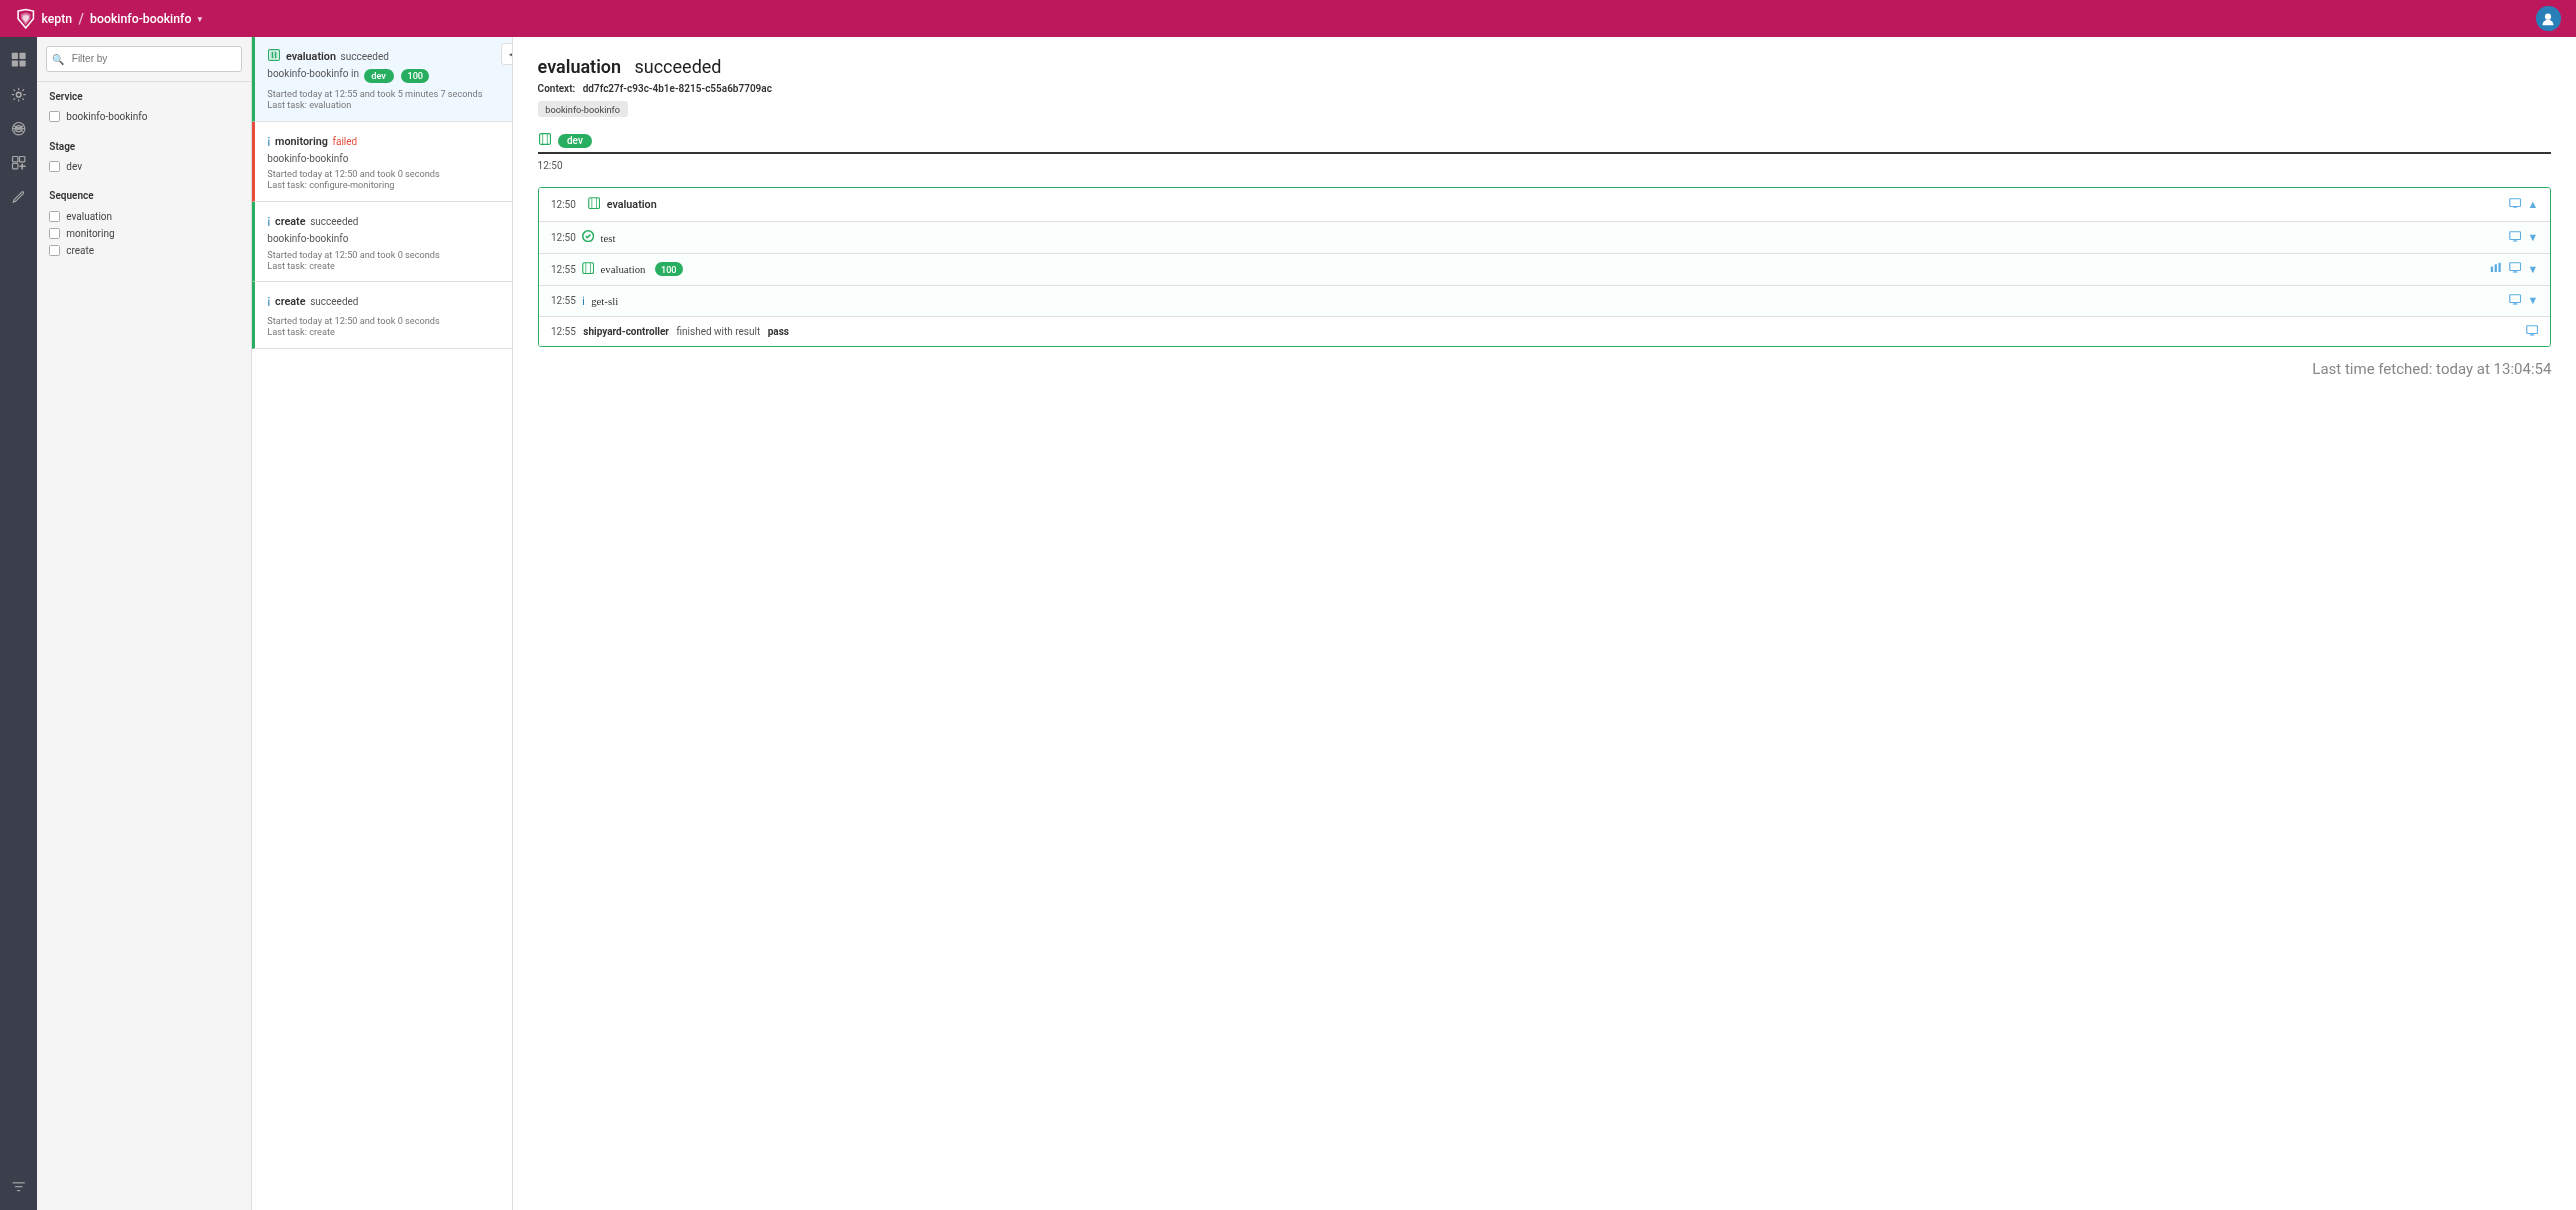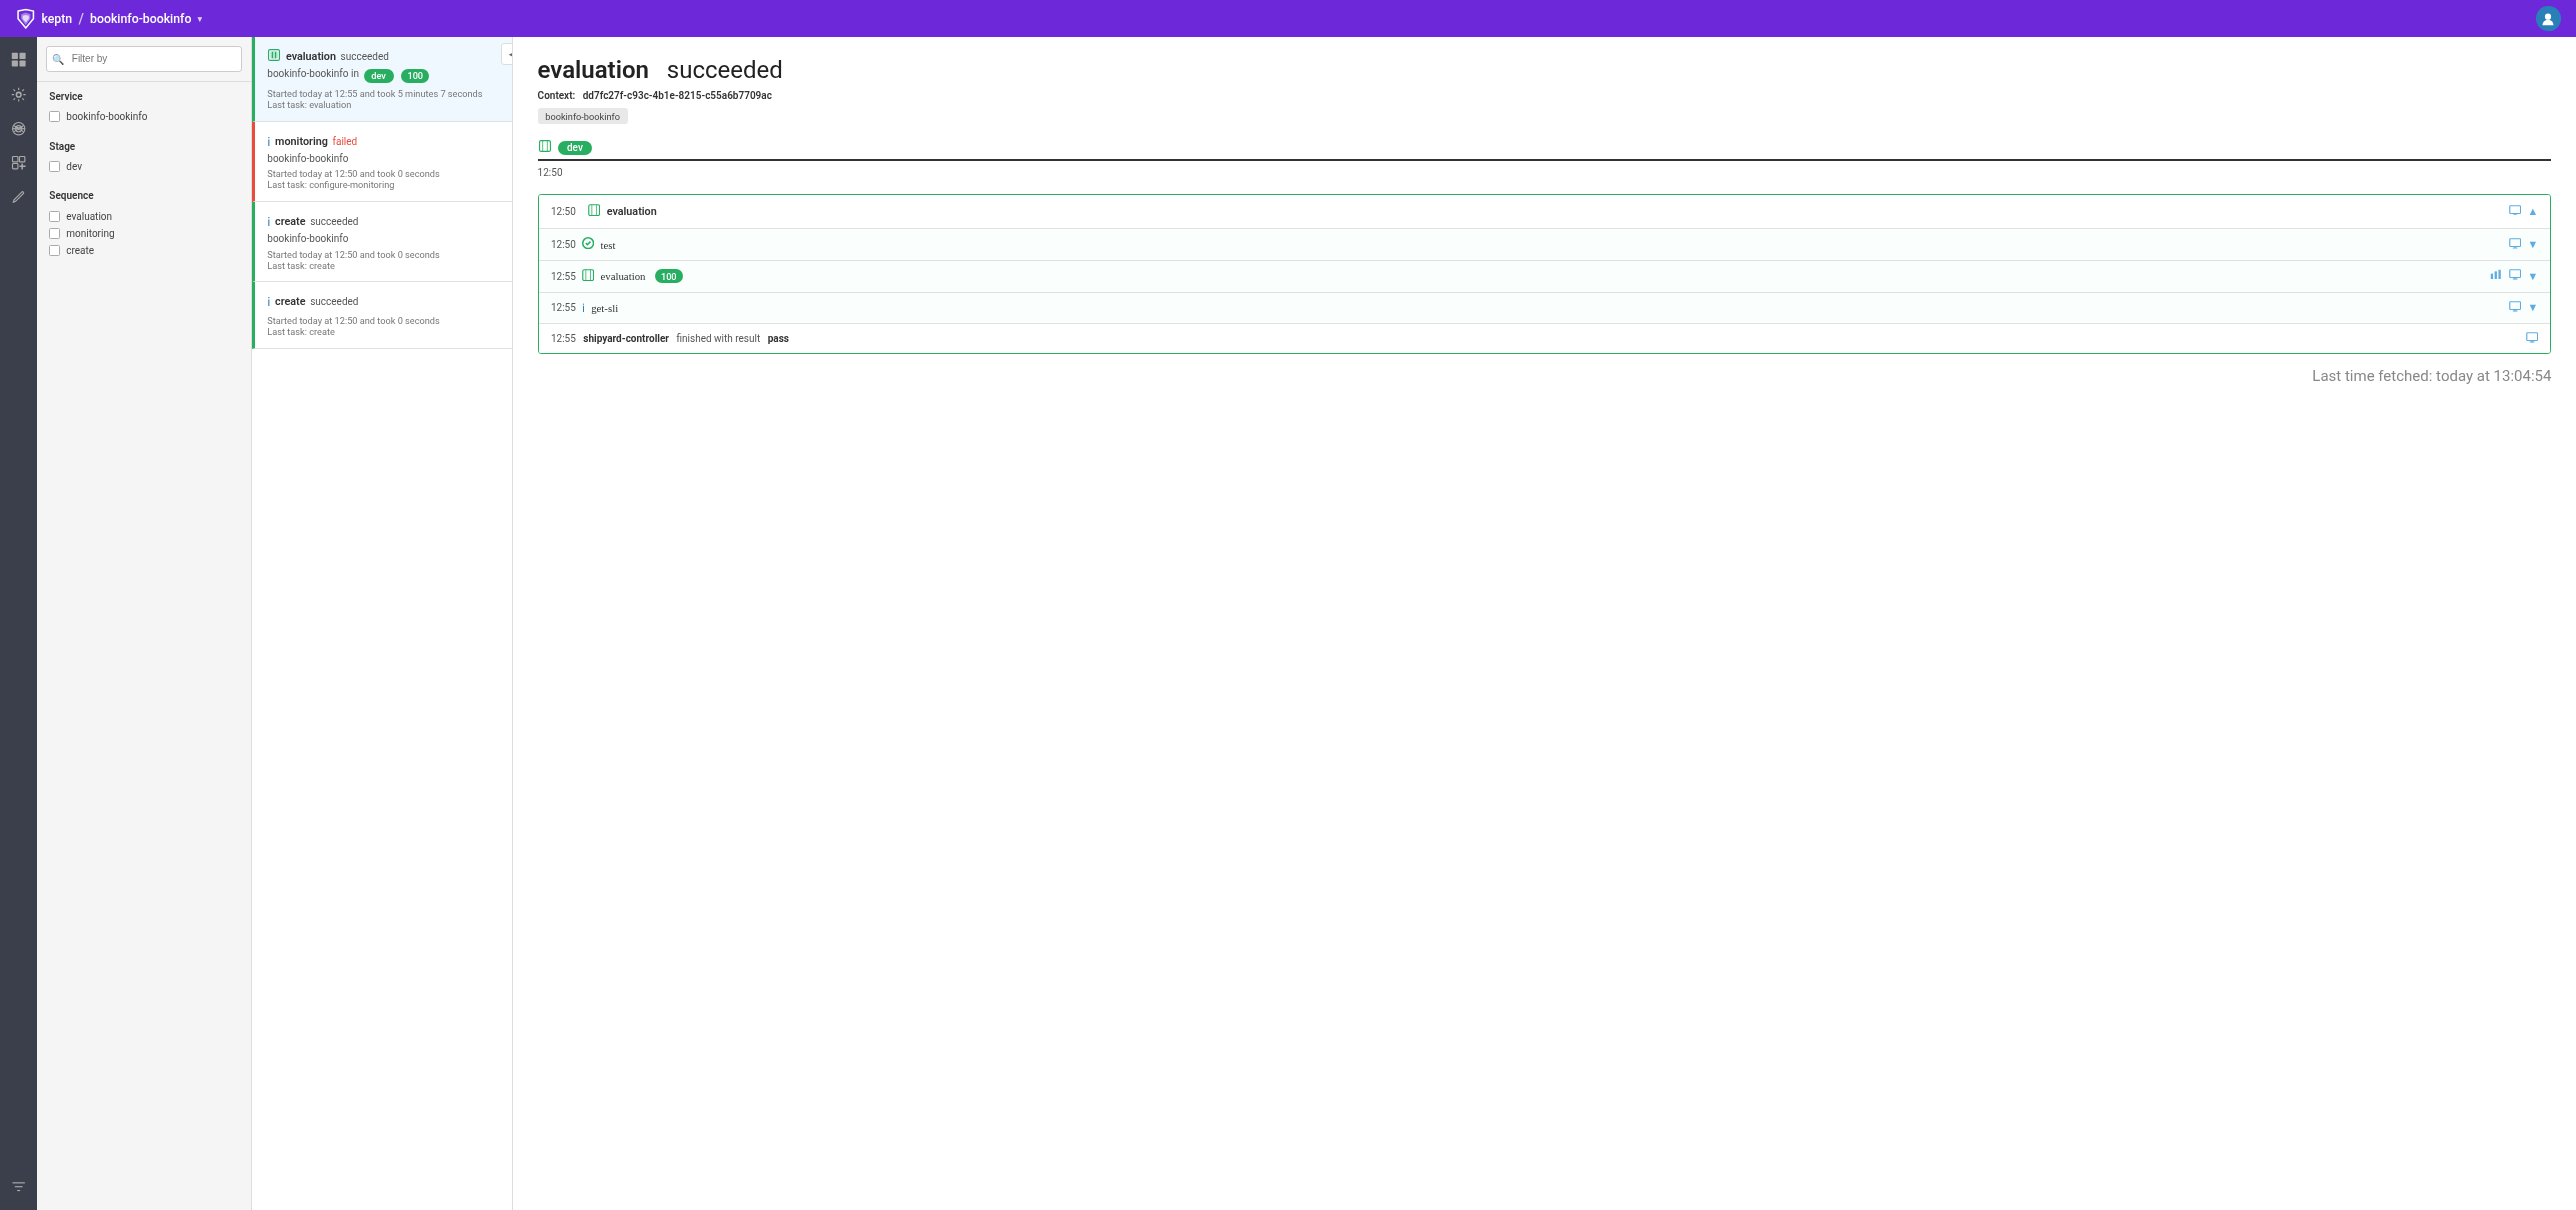--- a/index.html
+++ b/index.html
@@ -1,20 +1,20 @@
 <!DOCTYPE html>
 <html style="font-size:12.3px"><head>
   <meta charset="utf-8">
   <style>
     * { box-sizing: border-box; margin: 0; padding: 0; }
     body { font-family: -apple-system, BlinkMacSystemFont, 'Segoe UI', Roboto, sans-serif; background: #f5f5f5; display: flex; flex-direction: column; height: 100vh; overflow: hidden; }
 
     
     .top-header {
-      background: #6d28d9;
+      background: #be185d;
       color: white;
       display: flex;
       align-items: center;
       justify-content: space-between;
       padding: 0 15.4px;
       height: 37px;
       flex-shrink: 0;
     }
     .top-header-left {
       display: flex;
@@ -249,21 +249,21 @@
 
     
     .main-content {
       flex: 1;
       overflow-y: auto;
       padding: 18.5px 24.6px;
       background: white;
     }
 
     .detail-title {
-      font-size: 24px;
+      font-size: 18px;
       font-weight: 400;
       color: #222;
       margin-bottom: 6.2px;
     }
     .detail-title strong {
       font-weight: 600;
     }
     .detail-context {
       font-size: 10px;
       color: #555;

